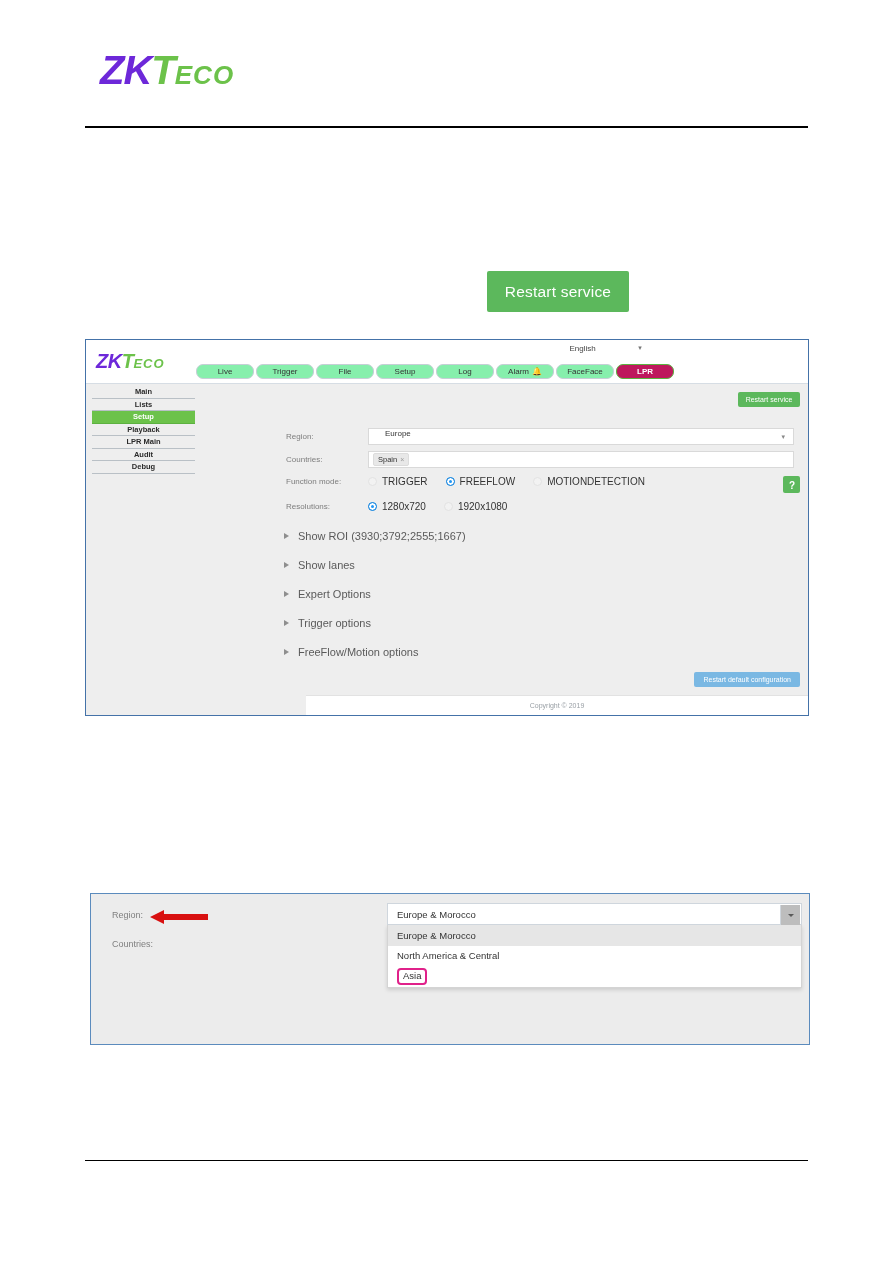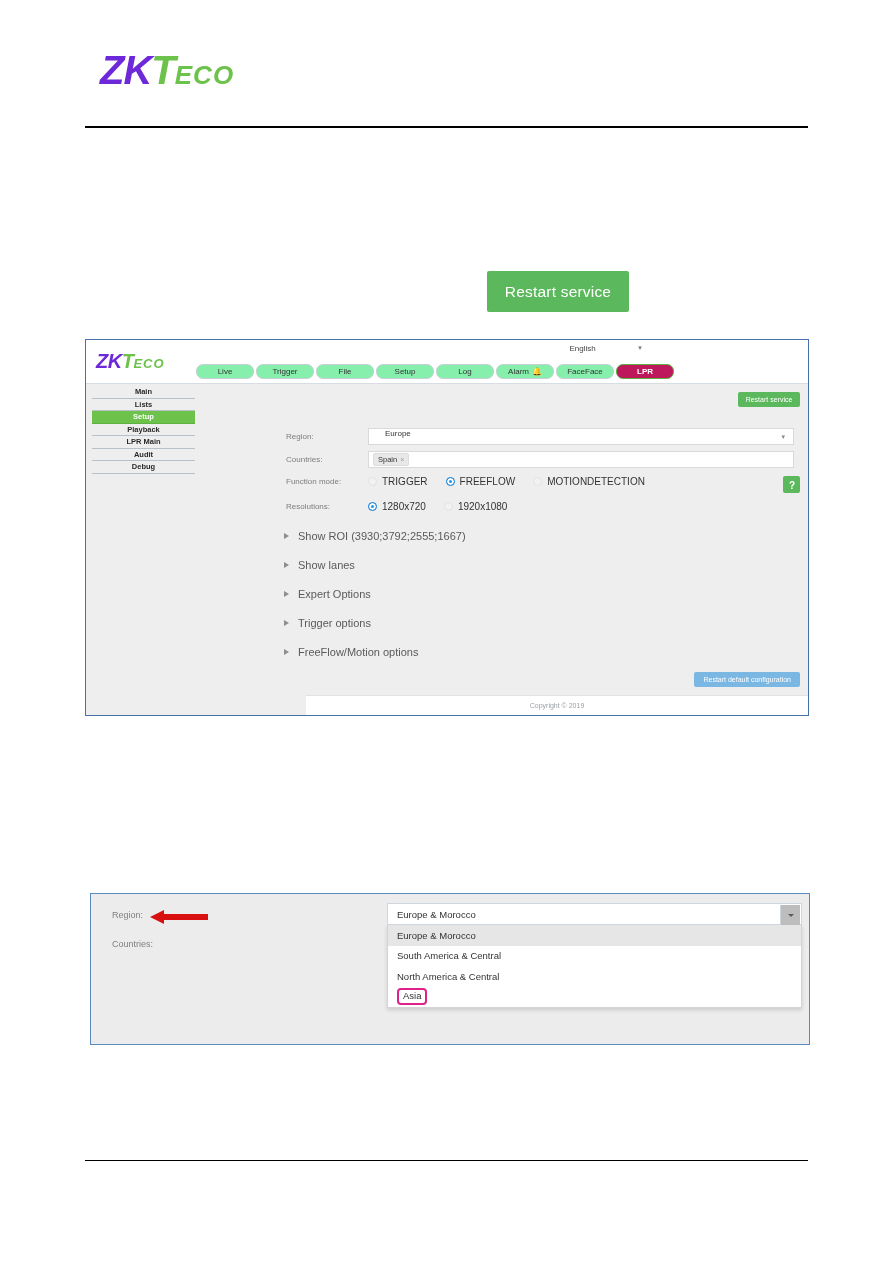--- a/index.html
+++ b/index.html
@@ -561,22 +561,19 @@
     <span>Europe &amp; Morocco</span>
     <span class="dd-btn">
       <i></i>
     </span>
   </div>
   <div class="dd-list">
     <div class="dd-opt hl">
       <span class="mark">Europe &amp; Morocco</span>
     </div>
     <div class="dd-opt">
-      <span class="mark">South America &amp; Central</span>
-    </div>
-    <div class="dd-opt">
       <span class="mark">North America &amp; Central</span>
     </div>
     <div class="dd-opt marked">
       <span class="mark">Asia</span>
     </div>
   </div>
 </div>
 
 </body></html>

